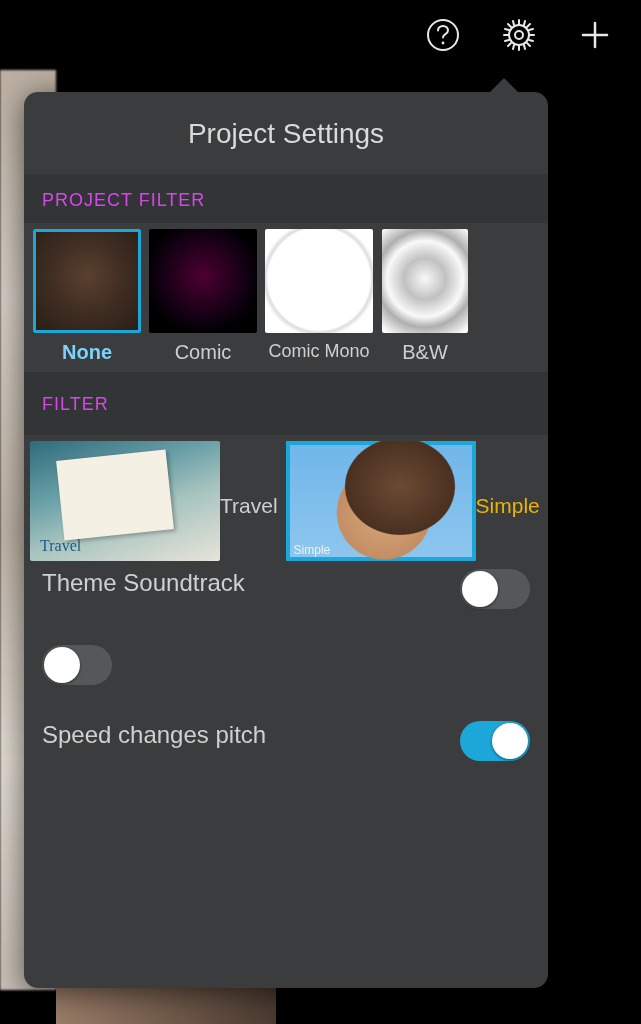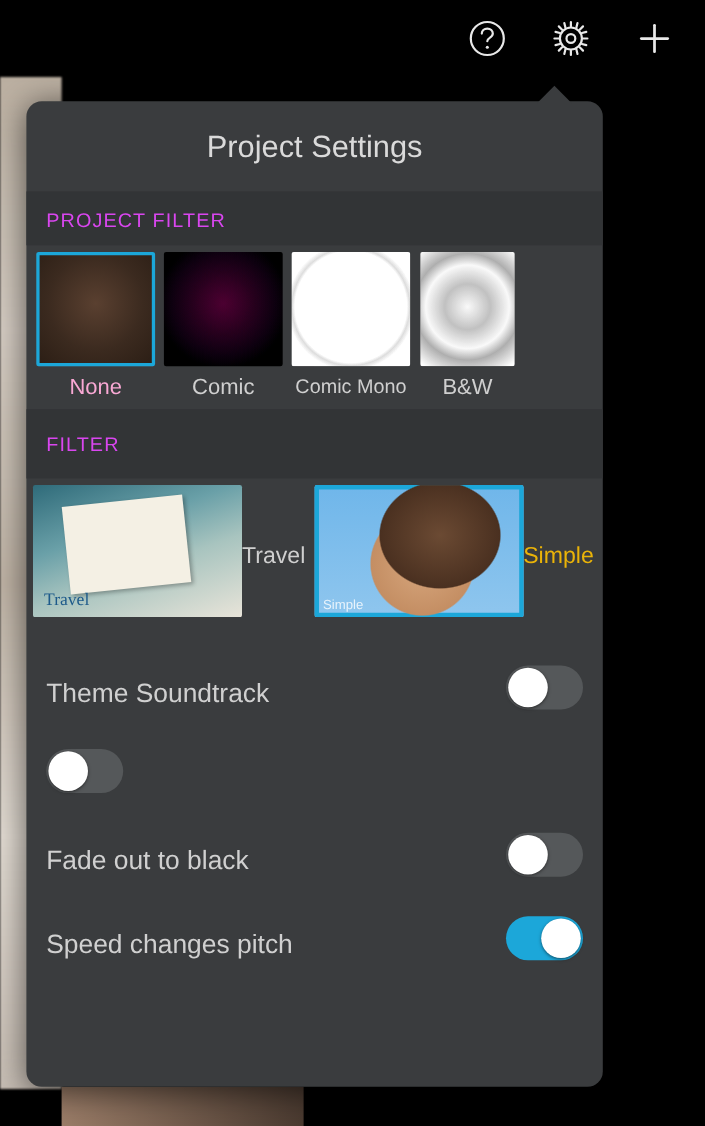--- a/index.html
+++ b/index.html
@@ -106,21 +106,21 @@
   }
   .filter-item.selected .thumb {
     outline: 3px solid #1ca7d9;
     outline-offset: -3px;
   }
   .filter-item .label {
     margin-top: 8px;
     font-size: 20px;
     color: #cfcfcf;
   }
-  .filter-item.selected .label { color: #f9a8d4; }
+  .filter-item.selected .label { color: #7dd3fc; font-weight: bold; }
 
   
   .theme-strip {
     display: flex;
     padding: 6px 0 0 6px;
     gap: 8px;
     overflow: hidden;
   }
   .theme-item {
     display: flex;
@@ -214,21 +214,21 @@
     position:absolute; right:4px; bottom:4px;
     font-size:12px; color:#fff;
   }
 
   
   .settings-list {
     padding: 8px 18px 0 18px;
   }
   .setting-row {
     display: flex;
-    align-items: flex-end;
+    align-items: flex-start;
     justify-content: space-between;
     height: 76px;
   }
   .setting-row .slabel {
     font-size: 24px;
     color: #d0d0d0;
   }
   .toggle {
     width: 70px; height: 40px;
     border-radius: 20px;
@@ -342,26 +342,20 @@
       <div class="toggle">
           <div class="knob"></div>
         </div>
     </div>
     <div class="setting-row">
       <div class="toggle">
           <div class="knob"></div>
         </div>
     </div>
     <div class="setting-row">
-      <div class="slabel">Fade out to black</div>
-      <div class="toggle">
-          <div class="knob"></div>
-        </div>
-    </div>
-    <div class="setting-row">
       <div class="slabel">Speed changes pitch</div>
       <div class="toggle on">
           <div class="knob"></div>
         </div>
     </div>
   </div>
 
 </div>
 
 </body></html>

